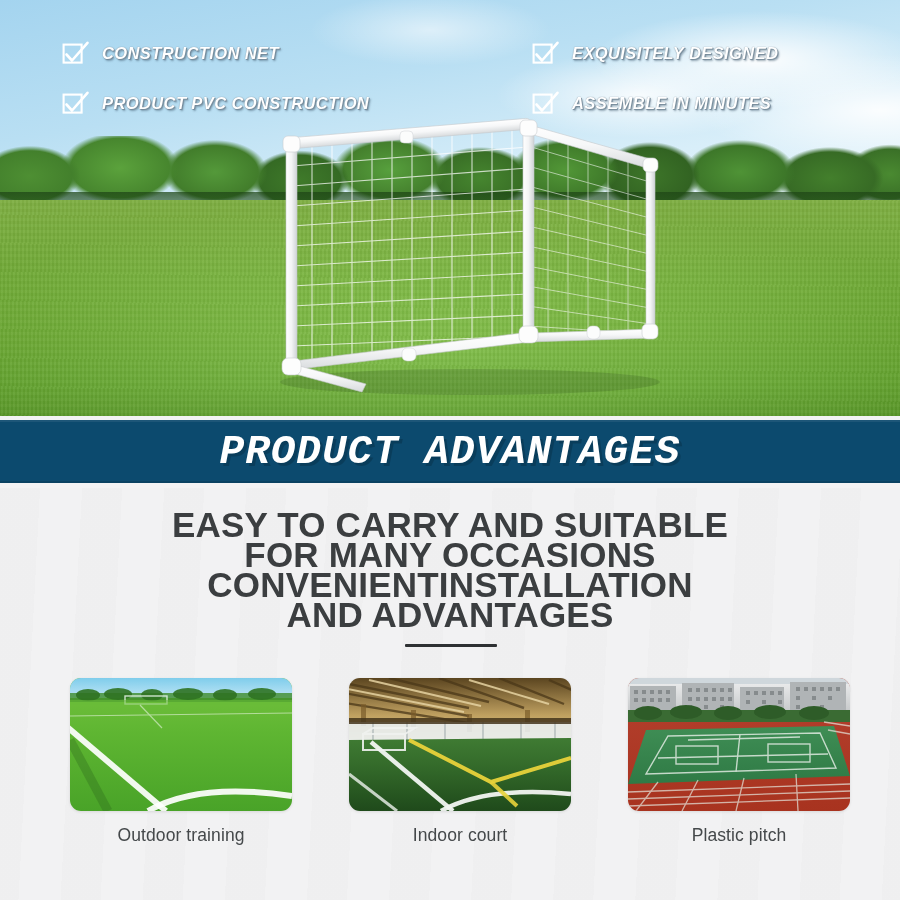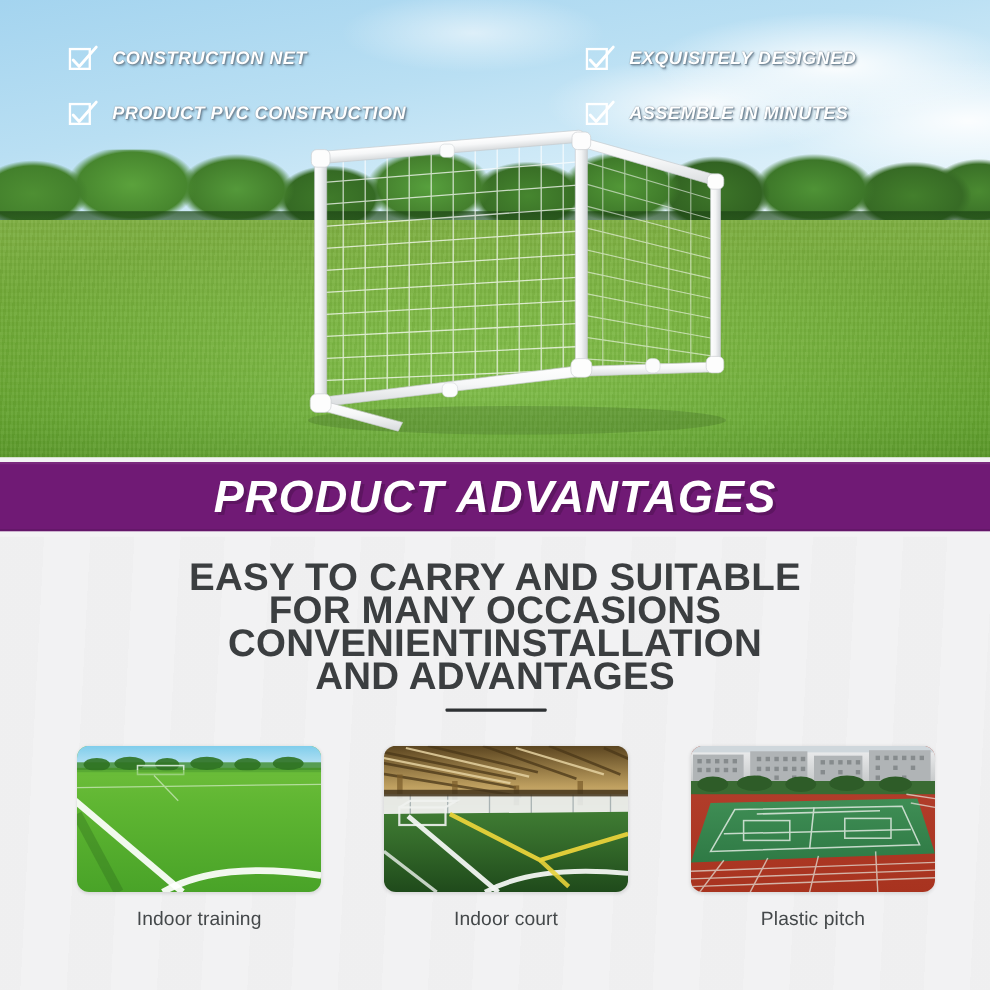--- a/index.html
+++ b/index.html
@@ -89,23 +89,24 @@
       1.6px 1.6px 2px rgba(70,95,115,.55);
     white-space:nowrap;
   }
 
   
   .banner-wrap {
     position:absolute; left:0; top:416px; width:900px; height:72px;
     background:#f3f3f4; padding:4px 0 5px 0;
   }
   .banner {
-    width:900px; height:63px; background:#701a75;
+    width:900px; height:63px; background:#0c4a6e;
     display:flex; align-items:center; justify-content:center;
     box-shadow:inset 0 -2px 0 rgba(0,0,0,.10), inset 0 2px 0 rgba(255,255,255,.07);
+    font-family:Liberation Mono, monospace;
   }
   .banner-title {
     font-size:41px; font-weight:bold; font-style:italic;
     color:#ffffff; letter-spacing:1px;
     text-shadow:3px 3px 0 rgba(0,0,0,.17);
     white-space:nowrap;
   }
 
   
   .lower {
@@ -356,21 +357,21 @@
             <g stroke="#ffffff" stroke-width="1.2" opacity=".5" fill="none">
               <path d="M0 38 L222 35"></path>
                 <path d="M70 27 L92 50"></path>
             </g>
             <path d="M-4 48 L96 133" stroke="#ffffff" stroke-width="6" fill="none" opacity=".92"></path>
             <path d="M78 133 Q128 104 222 118" stroke="#ffffff" stroke-width="6" fill="none" opacity=".92"></path>
             <path d="M0 62 L38 133" stroke="#2d6b1e" stroke-width="9" fill="none" opacity=".35"></path>
             <rect width="222" height="133" fill="url(#g1sky)" opacity="0"></rect>
           </svg>
         </div>
-        <div class="caption">Indoor training</div>
+        <div class="caption">Outdoor training</div>
       </div>
 
       <div class="thumb-card">
         <div class="thumb">
           <svg viewBox="0 0 222 133" xmlns="http://www.w3.org/2000/svg">
             <defs>
               <linearGradient id="g2roof" x1="0" y1="0" x2="0" y2="1">
                 <stop offset="0%" stop-color="#6d5326"></stop>
                 <stop offset="55%" stop-color="#c8a košer"></stop>
                 <stop offset="100%" stop-color="#d8bd7e"></stop>

